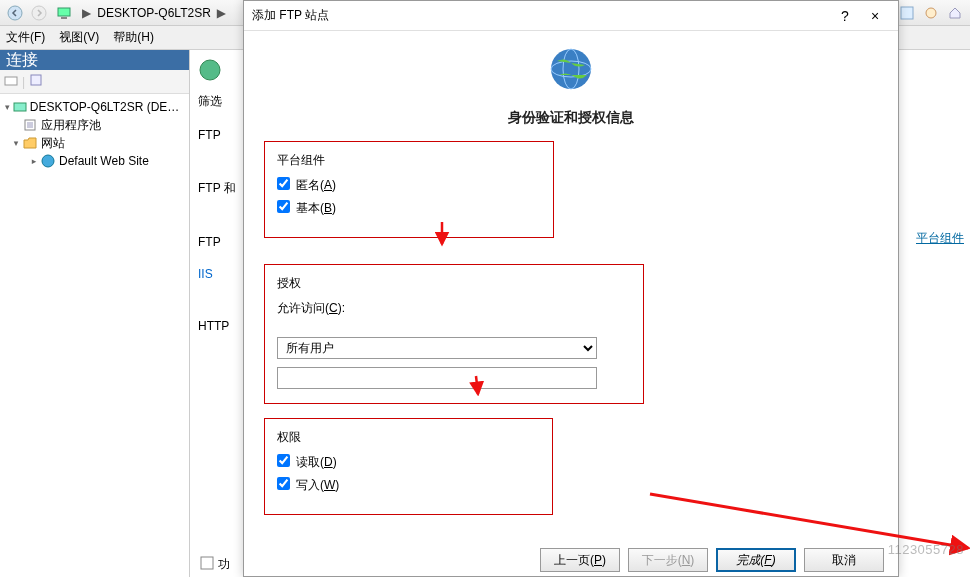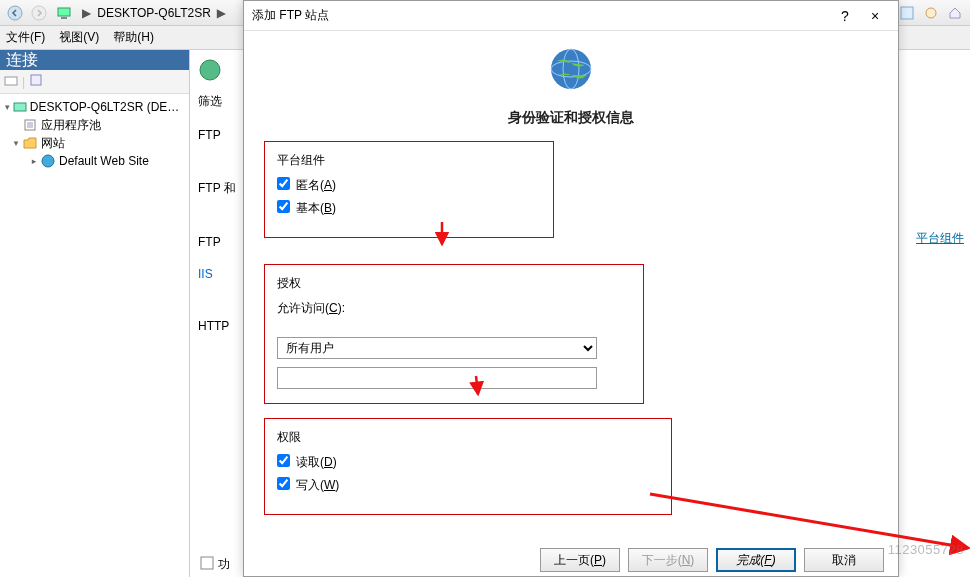--- a/index.html
+++ b/index.html
@@ -231,21 +231,21 @@
 
     <div class="fieldset" style="width:380px; margin-top:26px;">
       <div class="fieldset-title">授权</div>
       <label class="field-label">允许访问(<span class="underline-key">C</span>):</label>
       <select class="dropdown">
         <option>所有用户</option>
       </select>
       <input type="text" class="text-input" style="">
     </div>
 
-    <div class="fieldset" style="width:408px; margin-top:14px;">
+    <div class="fieldset" style="width:289px; margin-top:14px;">
       <div class="fieldset-title">权限</div>
       <label class="checkbox-row">
         <input type="checkbox" checked="" style="">
         <span>读取(<span class="underline-key">D</span>)</span>
       </label>
       <label class="checkbox-row">
         <input type="checkbox" checked="" style="">
         <span>写入(<span class="underline-key">W</span>)</span>
       </label>
     </div>

